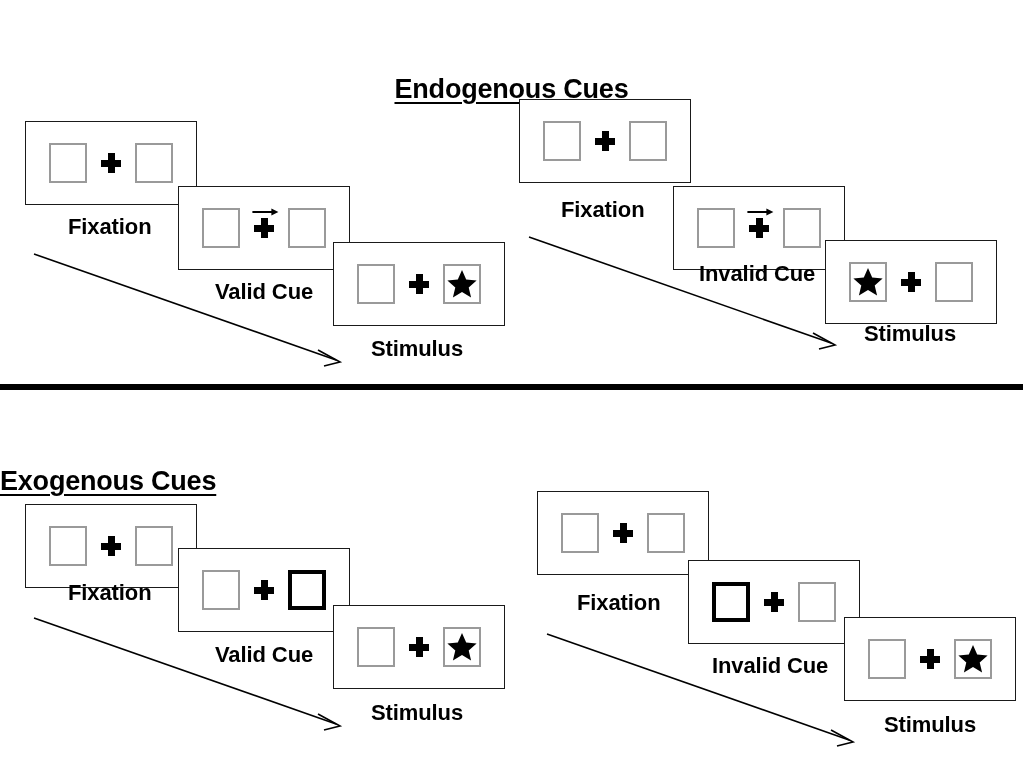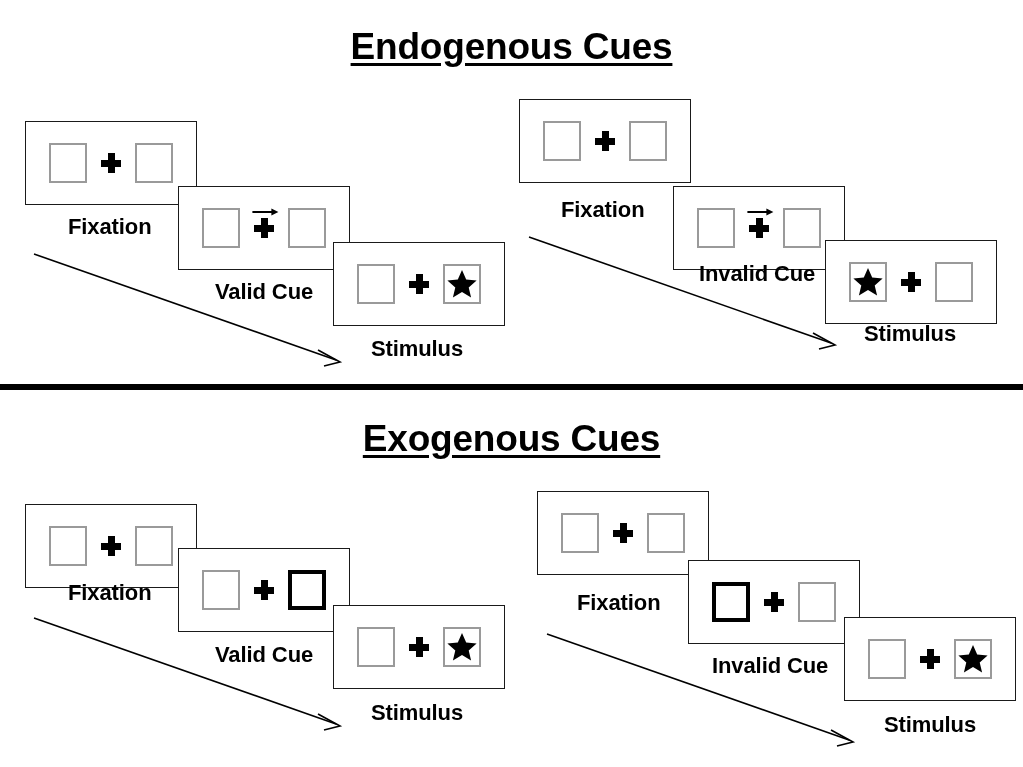--- a/index.html
+++ b/index.html
@@ -6,28 +6,29 @@
   body{
     width:1023px;height:767px;background:#ffffff;
     font-family:"Liberation Sans",sans-serif;
     color:#000;overflow:hidden;position:relative;
   }
   .canvas{position:relative;width:1023px;height:767px;}
 
   
   .section-title{
     position:absolute;
-    font-size:37px;font-weight:bold;
+    font-size:27px;font-weight:bold;
     text-decoration:underline;
     text-underline-offset:4px;
     white-space:nowrap;
     letter-spacing:-0.2px;
+    margin-top:48px;
   }
   .section-title.t-endo{left:0;top:26px;width:1023px;text-align:center;}
-  .section-title.t-exo {left:0;top:418px;width:1023px;text-align:center;}
+  .section-title.t-exo {left:0;top:418px;width:1023px;}
 
   
   .divider{
     position:absolute;left:0;top:384px;width:1023px;height:6px;
     background:#000;
   }
 
   
   .frame{
     position:absolute;

